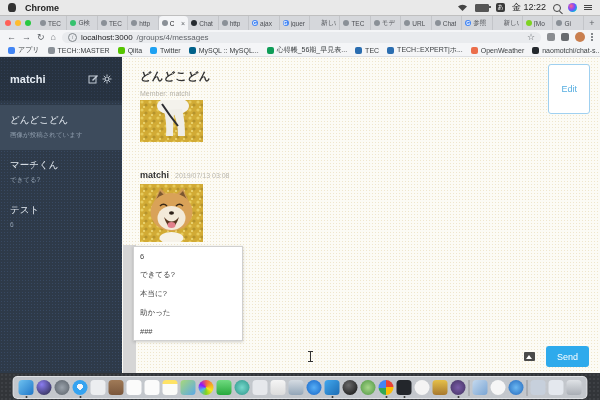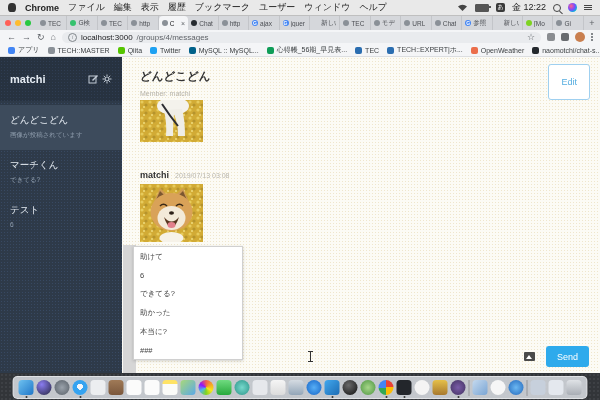--- a/index.html
+++ b/index.html
@@ -78,21 +78,21 @@
   .group{padding:9px 10px 10px;}
   .group.selected{background:#3d4b5c;}
   .g-name{font-size:9.5px;color:#e6ecf3;}
   .g-preview{font-size:6.5px;color:#93a1b1;margin-top:4px;}
 
   .main{flex:1;position:relative;background:#fcfbf5;
     background-image:radial-gradient(#efe6cc .6px,transparent .7px);background-size:3px 3px;overflow:hidden;}
   .chat-header{padding:12px 0 0 18px;}
   .chat-title{font-size:11.5px;font-weight:bold;color:#333;}
   .chat-members{font-size:7px;color:#b5b2a8;margin-top:6px;}
-  .edit-btn{position:absolute;top:7px;right:10px;padding:12px 12px;background:#fff;border:1px solid #9fd0f0;
+  .edit-btn{position:absolute;top:7px;right:10px;padding:19px 12px;background:#fff;border:1px solid #9fd0f0;
     border-radius:3px;color:#55ade0;font-size:9px;}
   .msg-img{display:block;margin:3px 0 0 18px;width:63px;}
   .msg-author-row{margin:28px 0 0 18px;display:flex;align-items:baseline;gap:6px;}
   .msg-author{font-size:9px;font-weight:bold;color:#333;}
   .msg-time{font-size:7px;color:#b9b6ac;}
   .msg-img2{display:block;margin:4px 0 0 18px;width:63px;}
 
   .artifact-strip{position:absolute;left:1px;top:188px;width:13px;bottom:0;background:#d6d6d6;}
   .suggestions{position:absolute;left:11px;top:189px;width:110px;background:#fff;border:1px solid #d0d0d0;
     box-shadow:0 1px 3px rgba(0,0,0,.18);box-sizing:border-box;}
@@ -125,31 +125,20 @@
   .dock-icon.divider{width:1px;height:16px;background:rgba(60,60,60,.35);border-radius:0;}
 </style>
 </head>
 <body>
 
 <div class="screen">
 
   <div class="menubar">
     <span class="apple"></span>
     <span class="mb-app">Chrome</span>
-    <span class="mb-items">
-
-    <span class="mb-item">ファイル</span>
-        <span class="mb-item">編集</span>
-        <span class="mb-item">表示</span>
-        <span class="mb-item">履歴</span>
-        <span class="mb-item">ブックマーク</span>
-        <span class="mb-item">ユーザー</span>
-        <span class="mb-item">ウィンドウ</span>
-        <span class="mb-item">ヘルプ</span>
-      </span>
     <span class="mb-right">
       <span class="wifi">
         <svg width="11" height="9" viewBox="0 0 11 9">
             <path d="M5.5 8 L1 3.5 A6.4 6.4 0 0 1 10 3.5 Z" fill="#444"></path>
           </svg>
       </span>
       <span class="batt"></span>
       <span class="kbd-ic">あ</span>
       <span class="clock">金 12:22</span>
       <span class="mag"></span>
@@ -423,25 +412,24 @@
         <ellipse cx="31.5" cy="29" rx="2.5" ry="1.8" fill="#2c2017"></ellipse>
         <path d="M24 33 q7.5 9 15 0 q-3 10 -7.5 10 q-4.5 0 -7.5 -10 Z" fill="#58361f"></path>
         <ellipse cx="31.5" cy="41" rx="4" ry="3" fill="#e2808c"></ellipse>
         <ellipse cx="31.5" cy="54" rx="12" ry="6" fill="#f6f2e8"></ellipse>
       </svg>
 
       <div class="artifact-strip"></div>
 
       <div class="suggestions">
 
-      <div class="sug-item">助けて</div>
           <div class="sug-item">6</div>
           <div class="sug-item">できてる?</div>
+          <div class="sug-item">本当に?</div>
           <div class="sug-item">助かった</div>
-          <div class="sug-item">本当に?</div>
           <div class="sug-item">###</div>
         </div>
 
       <div class="composer">
         <span class="ibeam"></span>
         <span class="img-attach"></span>
         <button class="send-btn">Send</button>
       </div>
     </div>
   </div>

